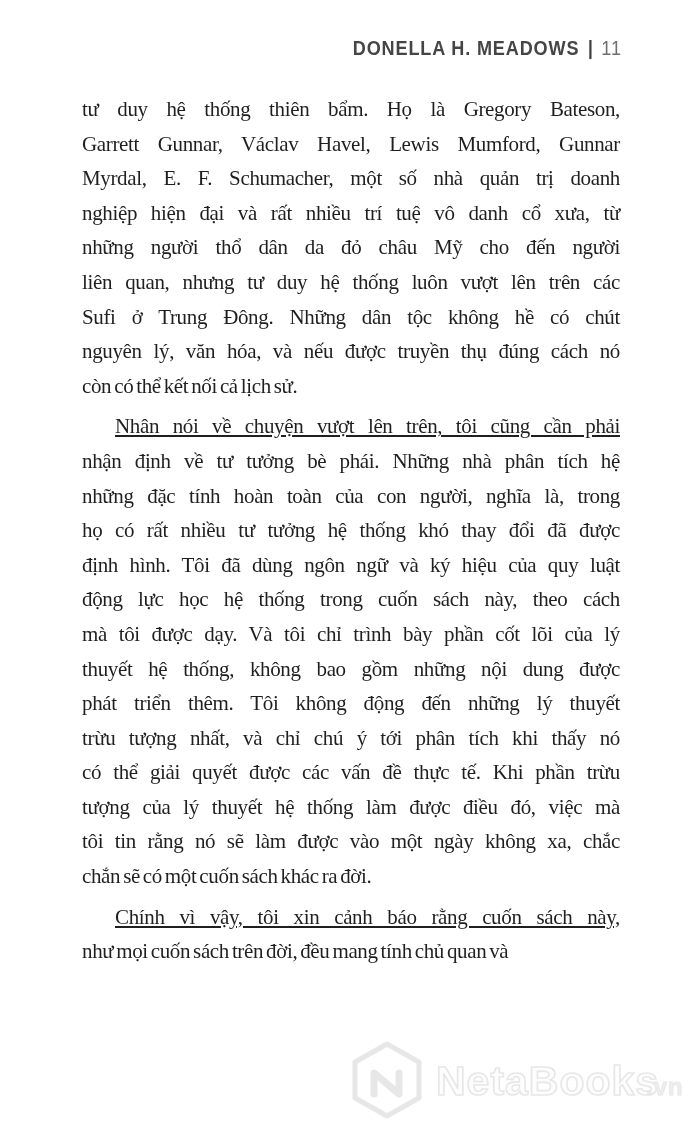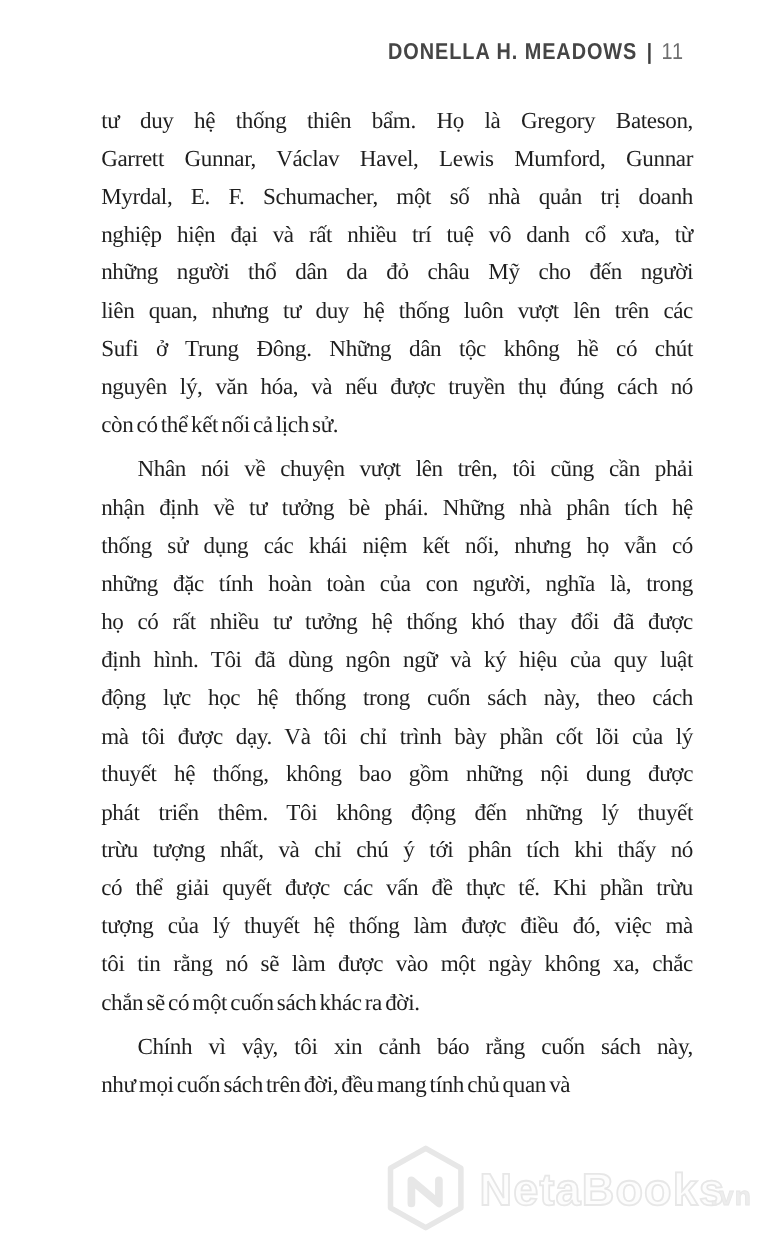--- a/index.html
+++ b/index.html
@@ -39,21 +39,21 @@
   }
   .running-header .pagenum {
     font-size: 21px;
     font-weight: 400;
     letter-spacing: 1px;
     color: #6e6e6e;
   }
   
   .body-text {
     position: absolute;
-    left: 92px;
+    left: 82px;
     top: 92px;
     width: 538px;
     color: #1f1f1f;
     font-size: 21px;
     letter-spacing: -0.35px;
     word-spacing: -2px;
   }
   .paragraph { margin: 0; }
   .paragraph + .paragraph { margin-top: 6px; }
   .text-line {
@@ -61,20 +61,21 @@
     line-height: 34.6px;
     text-align: justify;
     text-align-last: justify;
     white-space: nowrap;
   }
   .text-line.last-line {
     text-align-last: left;
   }
   .text-line.indent-line {
     text-indent: 33px;
+    text-decoration: underline;
   }
   
   .watermark {
     position: absolute;
     left: 350px;
     top: 1040px;
     width: 350px;
     height: 80px;
   }
 </style>
@@ -97,21 +98,20 @@
         <div class="text-line">nghiệp hiện đại và rất nhiều trí tuệ vô danh cổ xưa, từ</div>
         <div class="text-line">những người thổ dân da đỏ châu Mỹ cho đến người</div>
         <div class="text-line">liên quan, nhưng tư duy hệ thống luôn vượt lên trên các</div>
         <div class="text-line">Sufi ở Trung Đông. Những dân tộc không hề có chút</div>
         <div class="text-line">nguyên lý, văn hóa, và nếu được truyền thụ đúng cách nó</div>
         <div class="text-line last-line">còn có thể kết nối cả lịch sử.</div>
       </div>
       <div class="paragraph">
         <div class="text-line indent-line">Nhân nói về chuyện vượt lên trên, tôi cũng cần phải</div>
         <div class="text-line">nhận định về tư tưởng bè phái. Những nhà phân tích hệ</div>
-        <div class="text-line">thống sử dụng các khái niệm kết nối, nhưng họ vẫn có</div>
         <div class="text-line">những đặc tính hoàn toàn của con người, nghĩa là, trong</div>
         <div class="text-line">họ có rất nhiều tư tưởng hệ thống khó thay đổi đã được</div>
         <div class="text-line">định hình. Tôi đã dùng ngôn ngữ và ký hiệu của quy luật</div>
         <div class="text-line">động lực học hệ thống trong cuốn sách này, theo cách</div>
         <div class="text-line">mà tôi được dạy. Và tôi chỉ trình bày phần cốt lõi của lý</div>
         <div class="text-line">thuyết hệ thống, không bao gồm những nội dung được</div>
         <div class="text-line">phát triển thêm. Tôi không động đến những lý thuyết</div>
         <div class="text-line">trừu tượng nhất, và chỉ chú ý tới phân tích khi thấy nó</div>
         <div class="text-line">có thể giải quyết được các vấn đề thực tế. Khi phần trừu</div>
         <div class="text-line">tượng của lý thuyết hệ thống làm được điều đó, việc mà</div>

